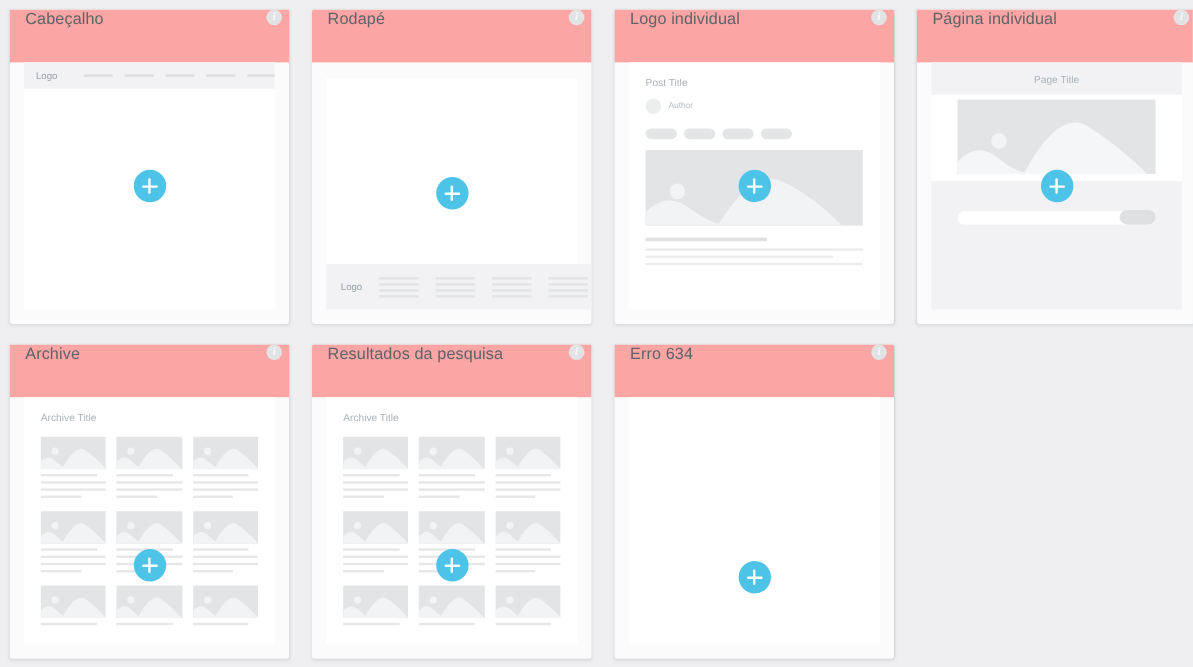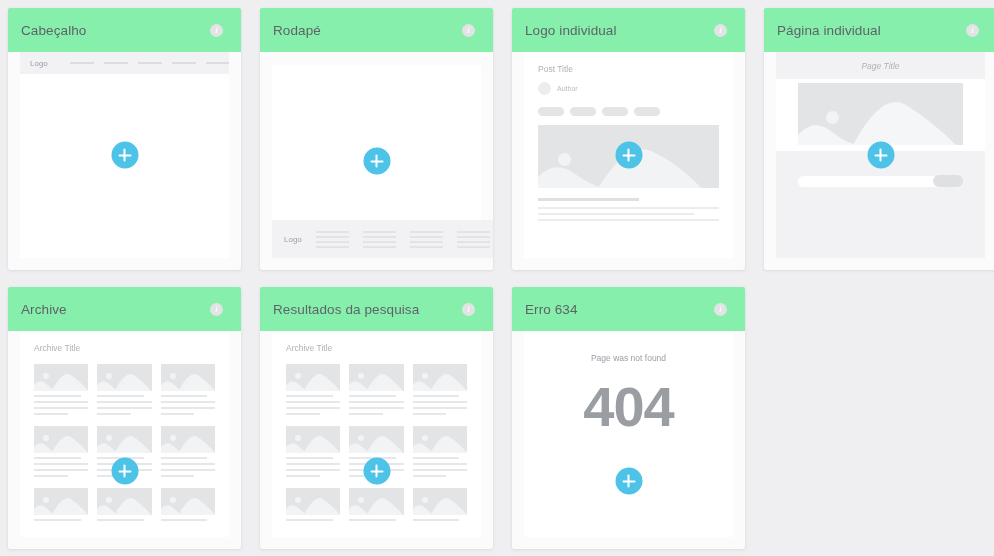--- a/index.html
+++ b/index.html
@@ -23,24 +23,24 @@
     border-radius: 2px;
     box-shadow: 0 1px 3px rgba(60,64,67,.10), 0 0 1px rgba(60,64,67,.10);
     overflow: hidden;
     display: flex;
     flex-direction: column;
   }
   .card-head {
     height: 44px;
     flex: 0 0 44px;
     display: flex;
-    align-items: center;
+    align-items: flex-start;
     justify-content: space-between;
-    padding: 0 18px 0 13px;
-    background: #86efac;
+    padding: 0 6px 0 13px;
+    background: #fca5a5;
   }
   .card-title {
     font-size: 13.5px;
     color: #5f6368;
     letter-spacing: .1px;
     white-space: nowrap;
   }
   .info-icon {
     width: 13px; height: 13px;
     border-radius: 50%;
@@ -253,21 +253,21 @@
       </div>
       <button class="plus-btn" style="top:50%"></button>
     </div>
   </div>
 
   <div class="card">
     <div class="card-head">
       <div class="card-title">Página individual</div>
       <div class="info-icon">i</div>
     </div>
-    <div style="flex:1 1 auto; position:relative; display:flex; flex-direction:column; margin:0 12px 12px 12px;font-style:italic;">
+    <div style="flex:1 1 auto; position:relative; display:flex; flex-direction:column; margin:0 12px 12px 12px;">
       <div class="page-top">
         <div class="page-title">Page Title</div>
       </div>
       <div class="page-white"></div>
       <div class="page-cta">
         <div class="cta-label">CTA</div>
         <div class="cta-row">
           <div class="cta-input"></div>
           <div class="cta-btn"></div>
         </div>
@@ -524,21 +524,17 @@
       <button class="plus-btn" style="top:140px"></button>
     </div>
   </div>
 
   <div class="card">
     <div class="card-head">
       <div class="card-title">Erro 634</div>
       <div class="info-icon">i</div>
     </div>
     <div class="card-body">
-      <div class="e404-wrap">
-        <div class="e404-msg">Page was not found</div>
-        <div class="e404-num">404</div>
-      </div>
       <button class="plus-btn" style="top:150px"></button>
     </div>
   </div>
 
 </div>
 
 </body></html>

